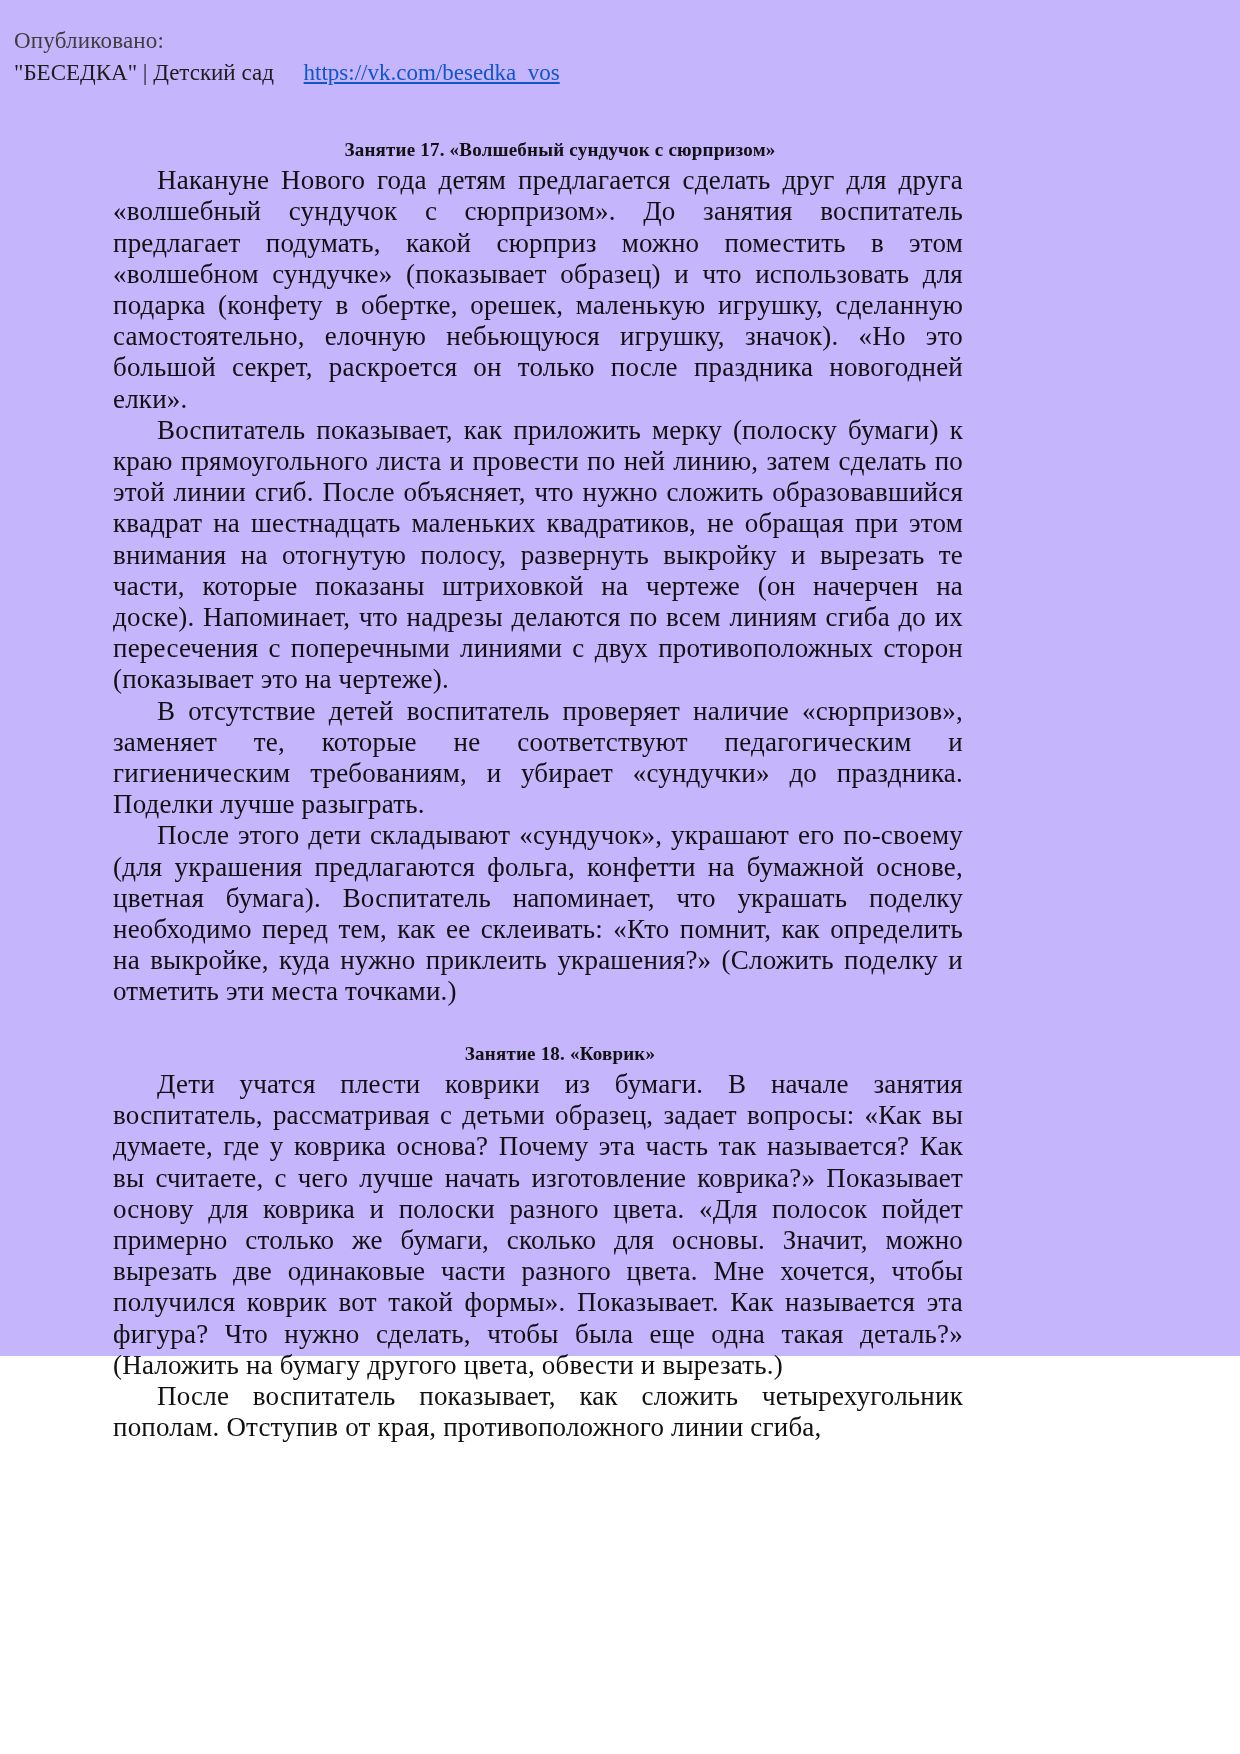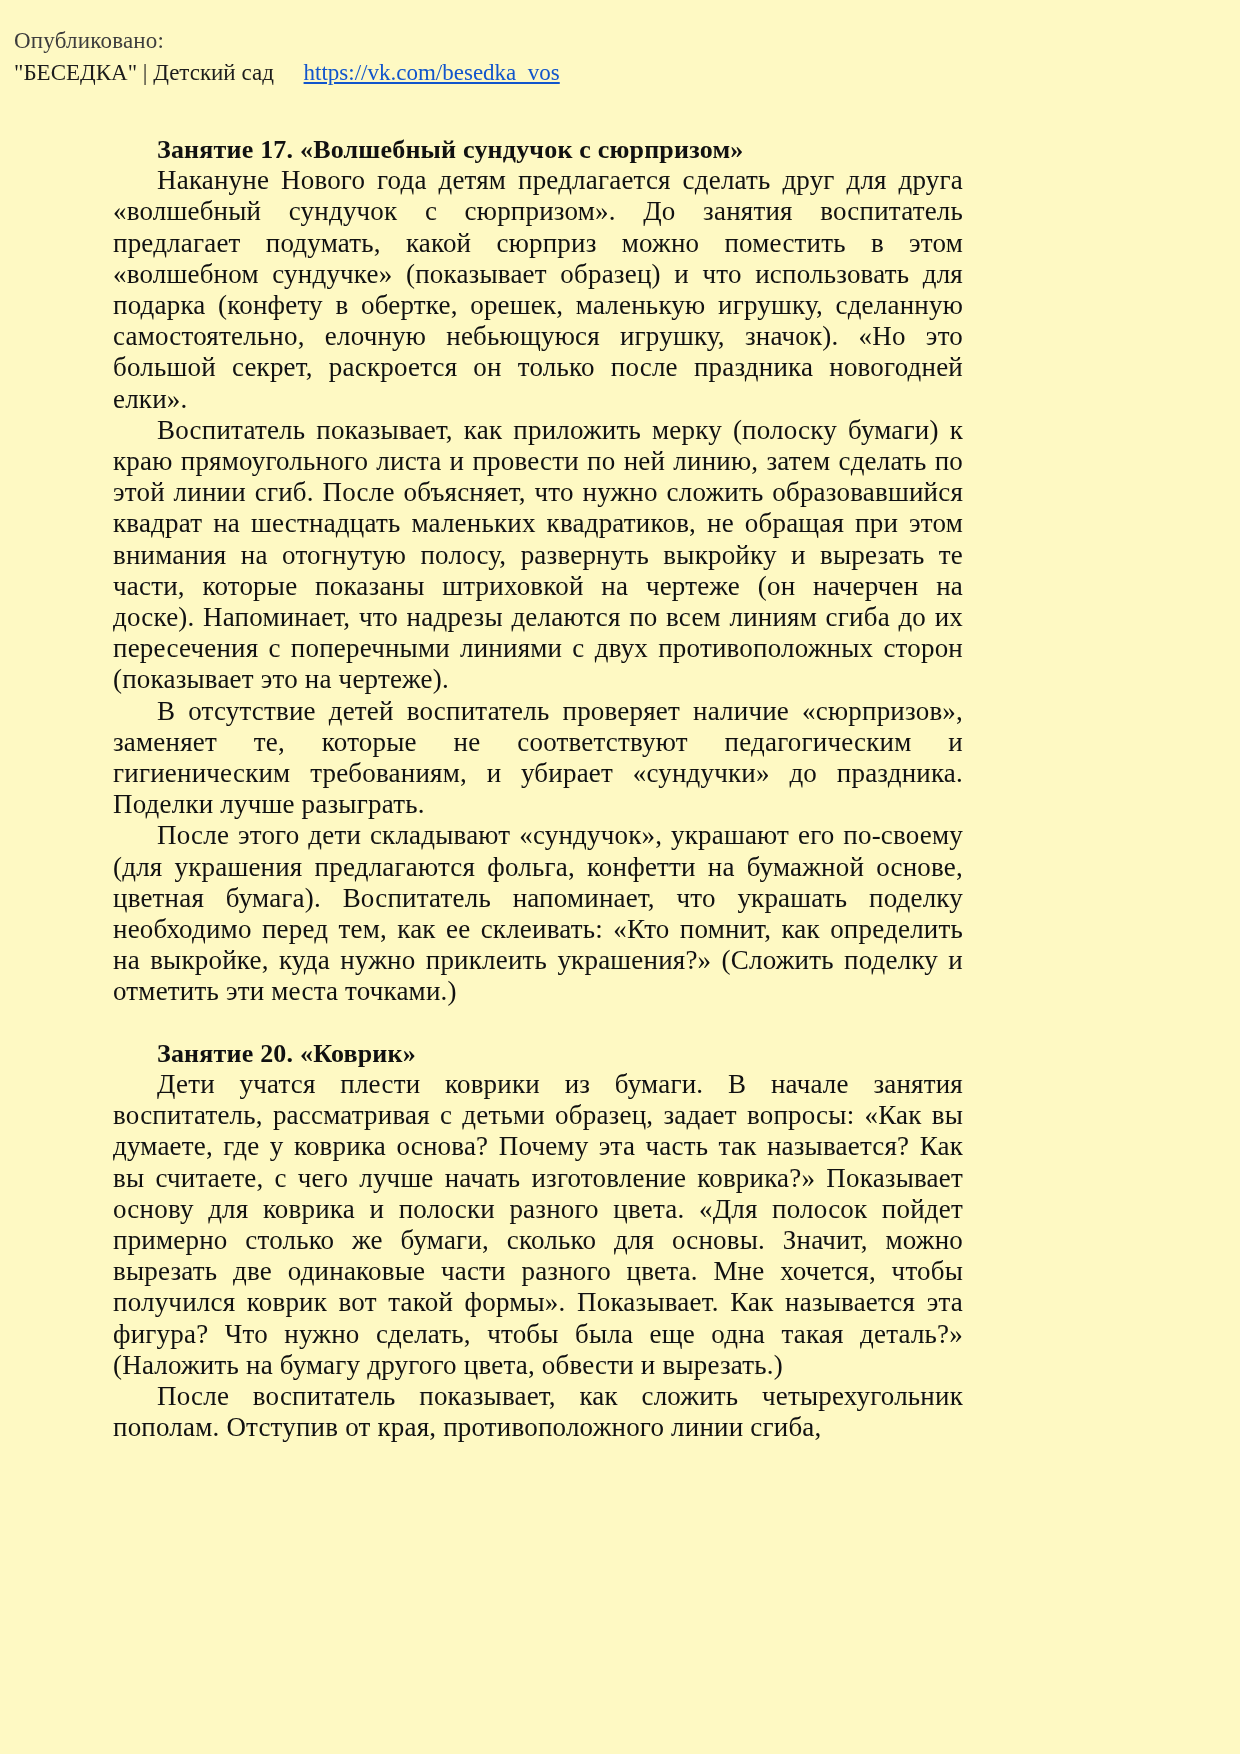--- a/index.html
+++ b/index.html
@@ -7,22 +7,22 @@
     width: 1240px;
     height: 1754px;
     background: #ffffff;
     font-family: "Liberation Serif", "DejaVu Serif", serif;
     color: #111111;
     overflow: hidden;
   }
   .page {
     position: relative;
     width: 1240px;
-    height: 1754px;
-    background: #fef9c3;
+    height: 1356px;
+    background: #c4b5fd;
   }
   .page-header {
     position: absolute;
     top: 26px;
     left: 14px;
     font-size: 23px;
     line-height: 30px;
     color: #2e2e2e;
   }
   .published-label {
@@ -46,23 +46,23 @@
     width: 850px;
     font-size: 27px;
     line-height: 31.2px;
     text-align: justify;
     letter-spacing: 0.2px;
     hyphens: auto;
     -webkit-hyphens: auto;
   }
   .section-heading {
     font-weight: bold;
-    font-size: 26px;
+    font-size: 19px;
     text-indent: 44px;
-    text-align: left;
+    text-align: center;
   }
   .section-heading.spaced {
     margin-top: 30px;
   }
   .doc-paragraph {
     text-indent: 44px;
   }
 </style>
 </head>
 <body>
@@ -81,20 +81,20 @@
 
     <div class="section">
       <div class="section-heading">Занятие 17. «Волшебный сундучок с сюрпризом»</div>
       <p class="doc-paragraph">Накануне Нового года детям предлагается сделать друг для друга «волшебный сундучок с сюрпризом». До занятия воспитатель предлагает подумать, какой сюрприз можно поместить в этом «волшебном сундучке» (показывает образец) и что использовать для подарка (конфету в обертке, орешек, маленькую игрушку, сделанную самостоятельно, елочную небьющуюся игрушку, значок). «Но это большой секрет, раскроется он только после праздника новогодней елки».</p>
       <p class="doc-paragraph">Воспитатель показывает, как приложить мерку (полоску бумаги) к краю прямоугольного листа и провести по ней линию, затем сделать по этой линии сгиб. После объясняет, что нужно сложить образовавшийся квадрат на шестнадцать маленьких квадратиков, не обращая при этом внимания на отогнутую полосу, развернуть выкройку и вырезать те части, которые показаны штриховкой на чертеже (он начерчен на доске). Напоминает, что надрезы делаются по всем линиям сгиба до их пересечения с поперечными линиями с двух противоположных сторон (показывает это на чертеже).</p>
       <p class="doc-paragraph">В отсутствие детей воспитатель проверяет наличие «сюрпризов», заменяет те, которые не соответствуют педагогическим и гигиеническим требованиям, и убирает «сундучки» до праздника. Поделки лучше разыграть.</p>
       <p class="doc-paragraph">После этого дети складывают «сундучок», украшают его по-своему (для украшения предлагаются фольга, конфетти на бумажной основе, цветная бумага). Воспитатель напоминает, что украшать поделку необходимо перед тем, как ее склеивать: «Кто помнит, как определить на выкройке, куда нужно приклеить украшения?» (Сложить поделку и отметить эти места точками.)</p>
     </div>
 
     <div class="section">
-      <div class="section-heading spaced">Занятие 20. «Коврик»</div>
+      <div class="section-heading spaced">Занятие 18. «Коврик»</div>
       <p class="doc-paragraph">Дети учатся плести коврики из бумаги. В начале занятия воспитатель, рассматривая с детьми образец, задает вопросы: «Как вы думаете, где у коврика основа? Почему эта часть так называется? Как вы считаете, с чего лучше начать изготовление коврика?» Показывает основу для коврика и полоски разного цвета. «Для полосок пойдет примерно столько же бумаги, сколько для основы. Значит, можно вырезать две одинаковые части разного цвета. Мне хочется, чтобы получился коврик вот такой формы». Показывает. Как называется эта фигура? Что нужно сделать, чтобы была еще одна такая деталь?» (Наложить на бумагу другого цвета, обвести и вырезать.)</p>
       <p class="doc-paragraph">После воспитатель показывает, как сложить четырехугольник пополам. Отступив от края, противоположного линии сгиба,</p>
     </div>
 
   </div>
 
 </div>
 
 </body></html>

